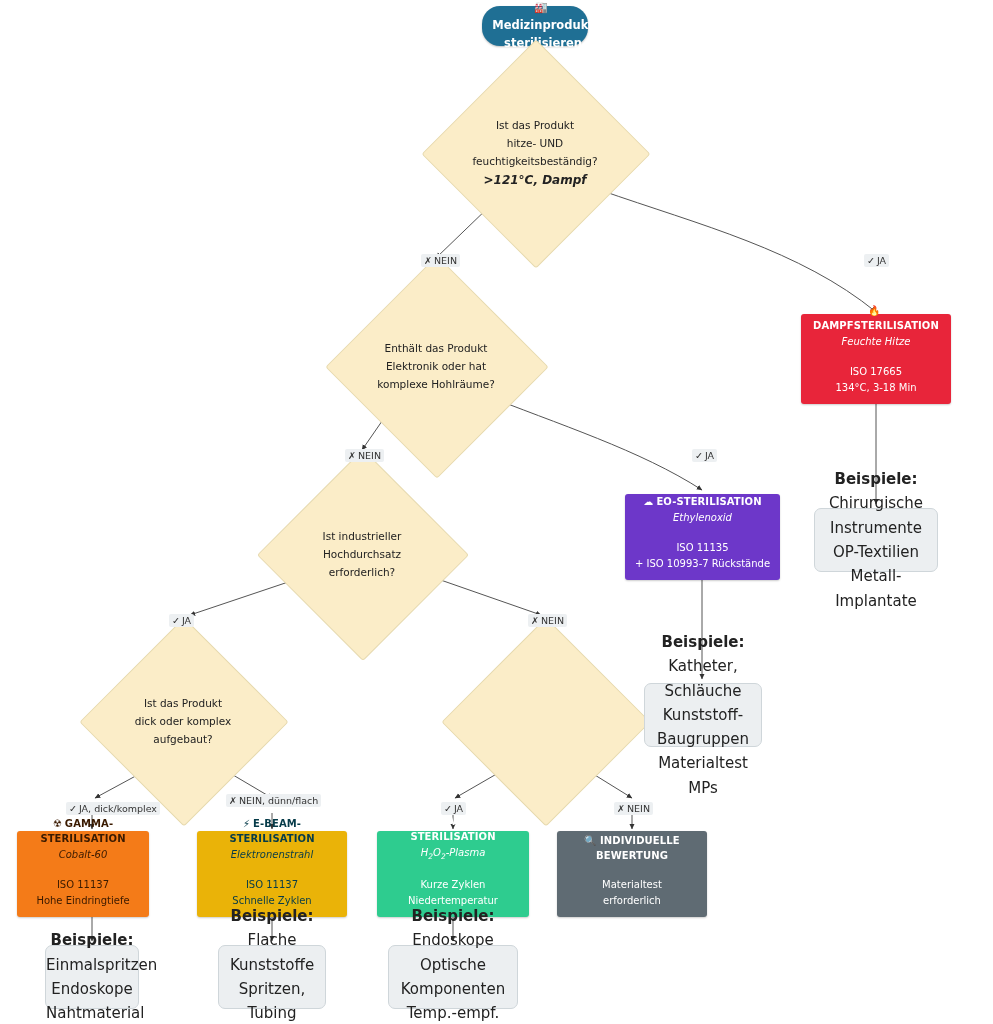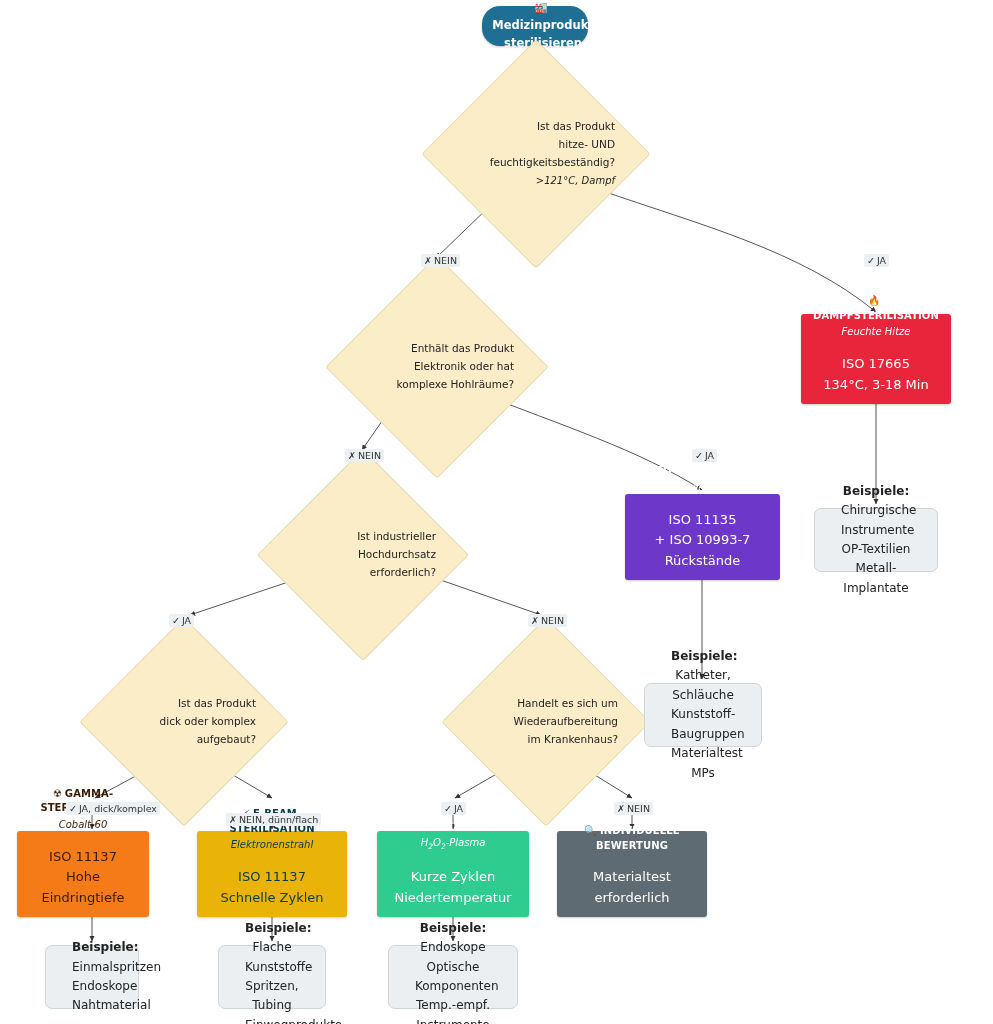--- a/index.html
+++ b/index.html
@@ -33,55 +33,55 @@
   }
   .diamond .shape{
     position:absolute;left:0;top:0;width:100%;height:100%;
     background:#fbedc8;
     border:1px solid #e6d9ae;
     transform:rotate(45deg);
     border-radius:3px;
   }
   .diamond .txt{
     position:relative;z-index:2;
-    text-align:right;
+    text-align:center;
     font-size:10.5px;color:#222;
     line-height:1.72;
     width:130%;
   }
-  .diamond .txt em{font-style:italic;font-size:10px;}
+  .diamond .txt em{font-style:italic;font-size:12px;font-weight:bold;}
 
   
   .result{
     border-radius:3px;
     color:#fff;
     text-align:center;
     padding:7px 6px 8px 6px;
     box-sizing:border-box;
     display:flex;flex-direction:column;justify-content:flex-end;
     box-shadow:0 1px 2px rgba(0,0,0,.2);
   }
   .result .title{font-size:10px;font-weight:bold;letter-spacing:.1px;line-height:1.45;}
   .result .title .ico{margin-right:3px;font-size:10px;}
   .result .sub{font-size:10px;font-style:italic;line-height:1.6;margin-top:1px;}
   .result .rule{height:2px;background:rgba(255,255,255,.85);margin:7px 14px 7px 14px;border-radius:1px;}
-  .result .meta{font-size:13px;line-height:1.6;}
+  .result .meta{font-size:10px;line-height:1.6;}
   .result.dark .rule{background:rgba(255,255,255,.9);}
   .result.gamma .rule{background:#7a3500;}
 
   
   .note{
     background:#eceff1;
     border:1px solid #cfd6da;
     border-radius:7px;
     color:#222;
     text-align:center;
-    font-size:12px;
+    font-size:15px;
     line-height:1.62;
-    padding:7px 26px;
+    padding:7px 0;
     box-sizing:border-box;
     display:flex;flex-direction:column;justify-content:center;
   }
   .note .hd{font-weight:bold;}
 
   
   .elabel{
     position:absolute;
     background:#edf0f2;
     color:#333;
@@ -185,25 +185,20 @@
     <div class="shape"></div>
     <div class="txt">
       <div>Ist das Produkt</div>
       <div>dick oder komplex</div>
       <div>aufgebaut?</div>
     </div>
   </div>
 
   <div class="node diamond" style="left:472px;top:648px;width:146px;height:146px;">
     <div class="shape"></div>
-    <div class="txt">
-      <div>Handelt es sich um</div>
-      <div>Wiederaufbereitung</div>
-      <div>im Krankenhaus?</div>
-    </div>
   </div>
 
   <div class="node result" style="left:801px;top:314px;width:150px;height:90px;background:#e8253a;">
     <div class="title">
       <span class="ico">🔥</span><span>DAMPFSTERILISATION</span>
     </div>
     <div class="sub">Feuchte Hitze</div>
     <div class="rule"></div>
     <div class="meta">ISO 17665</div>
     <div class="meta">134°C, 3-18 Min</div>
@@ -308,21 +303,21 @@
   </div>
   <div class="elabel" style="left:169px;top:614px;">
     <span class="mk">✓</span><span>JA</span>
   </div>
   <div class="elabel" style="left:528px;top:614px;">
     <span class="mk">✗</span><span>NEIN</span>
   </div>
   <div class="elabel" style="left:50px;top:802px;margin-left:16px;">
     <span class="mk">✓</span><span>JA, dick/komplex</span>
   </div>
-  <div class="elabel" style="left:226px;top:813px;text-align:right;">
+  <div class="elabel" style="left:226px;top:794px;text-align:right;">
     <span class="mk">✗</span><span>NEIN, dünn/flach</span>
   </div>
   <div class="elabel" style="left:441px;top:802px;">
     <span class="mk">✓</span><span>JA</span>
   </div>
   <div class="elabel" style="left:614px;top:802px;">
     <span class="mk">✗</span><span>NEIN</span>
   </div>
 
 </div>

